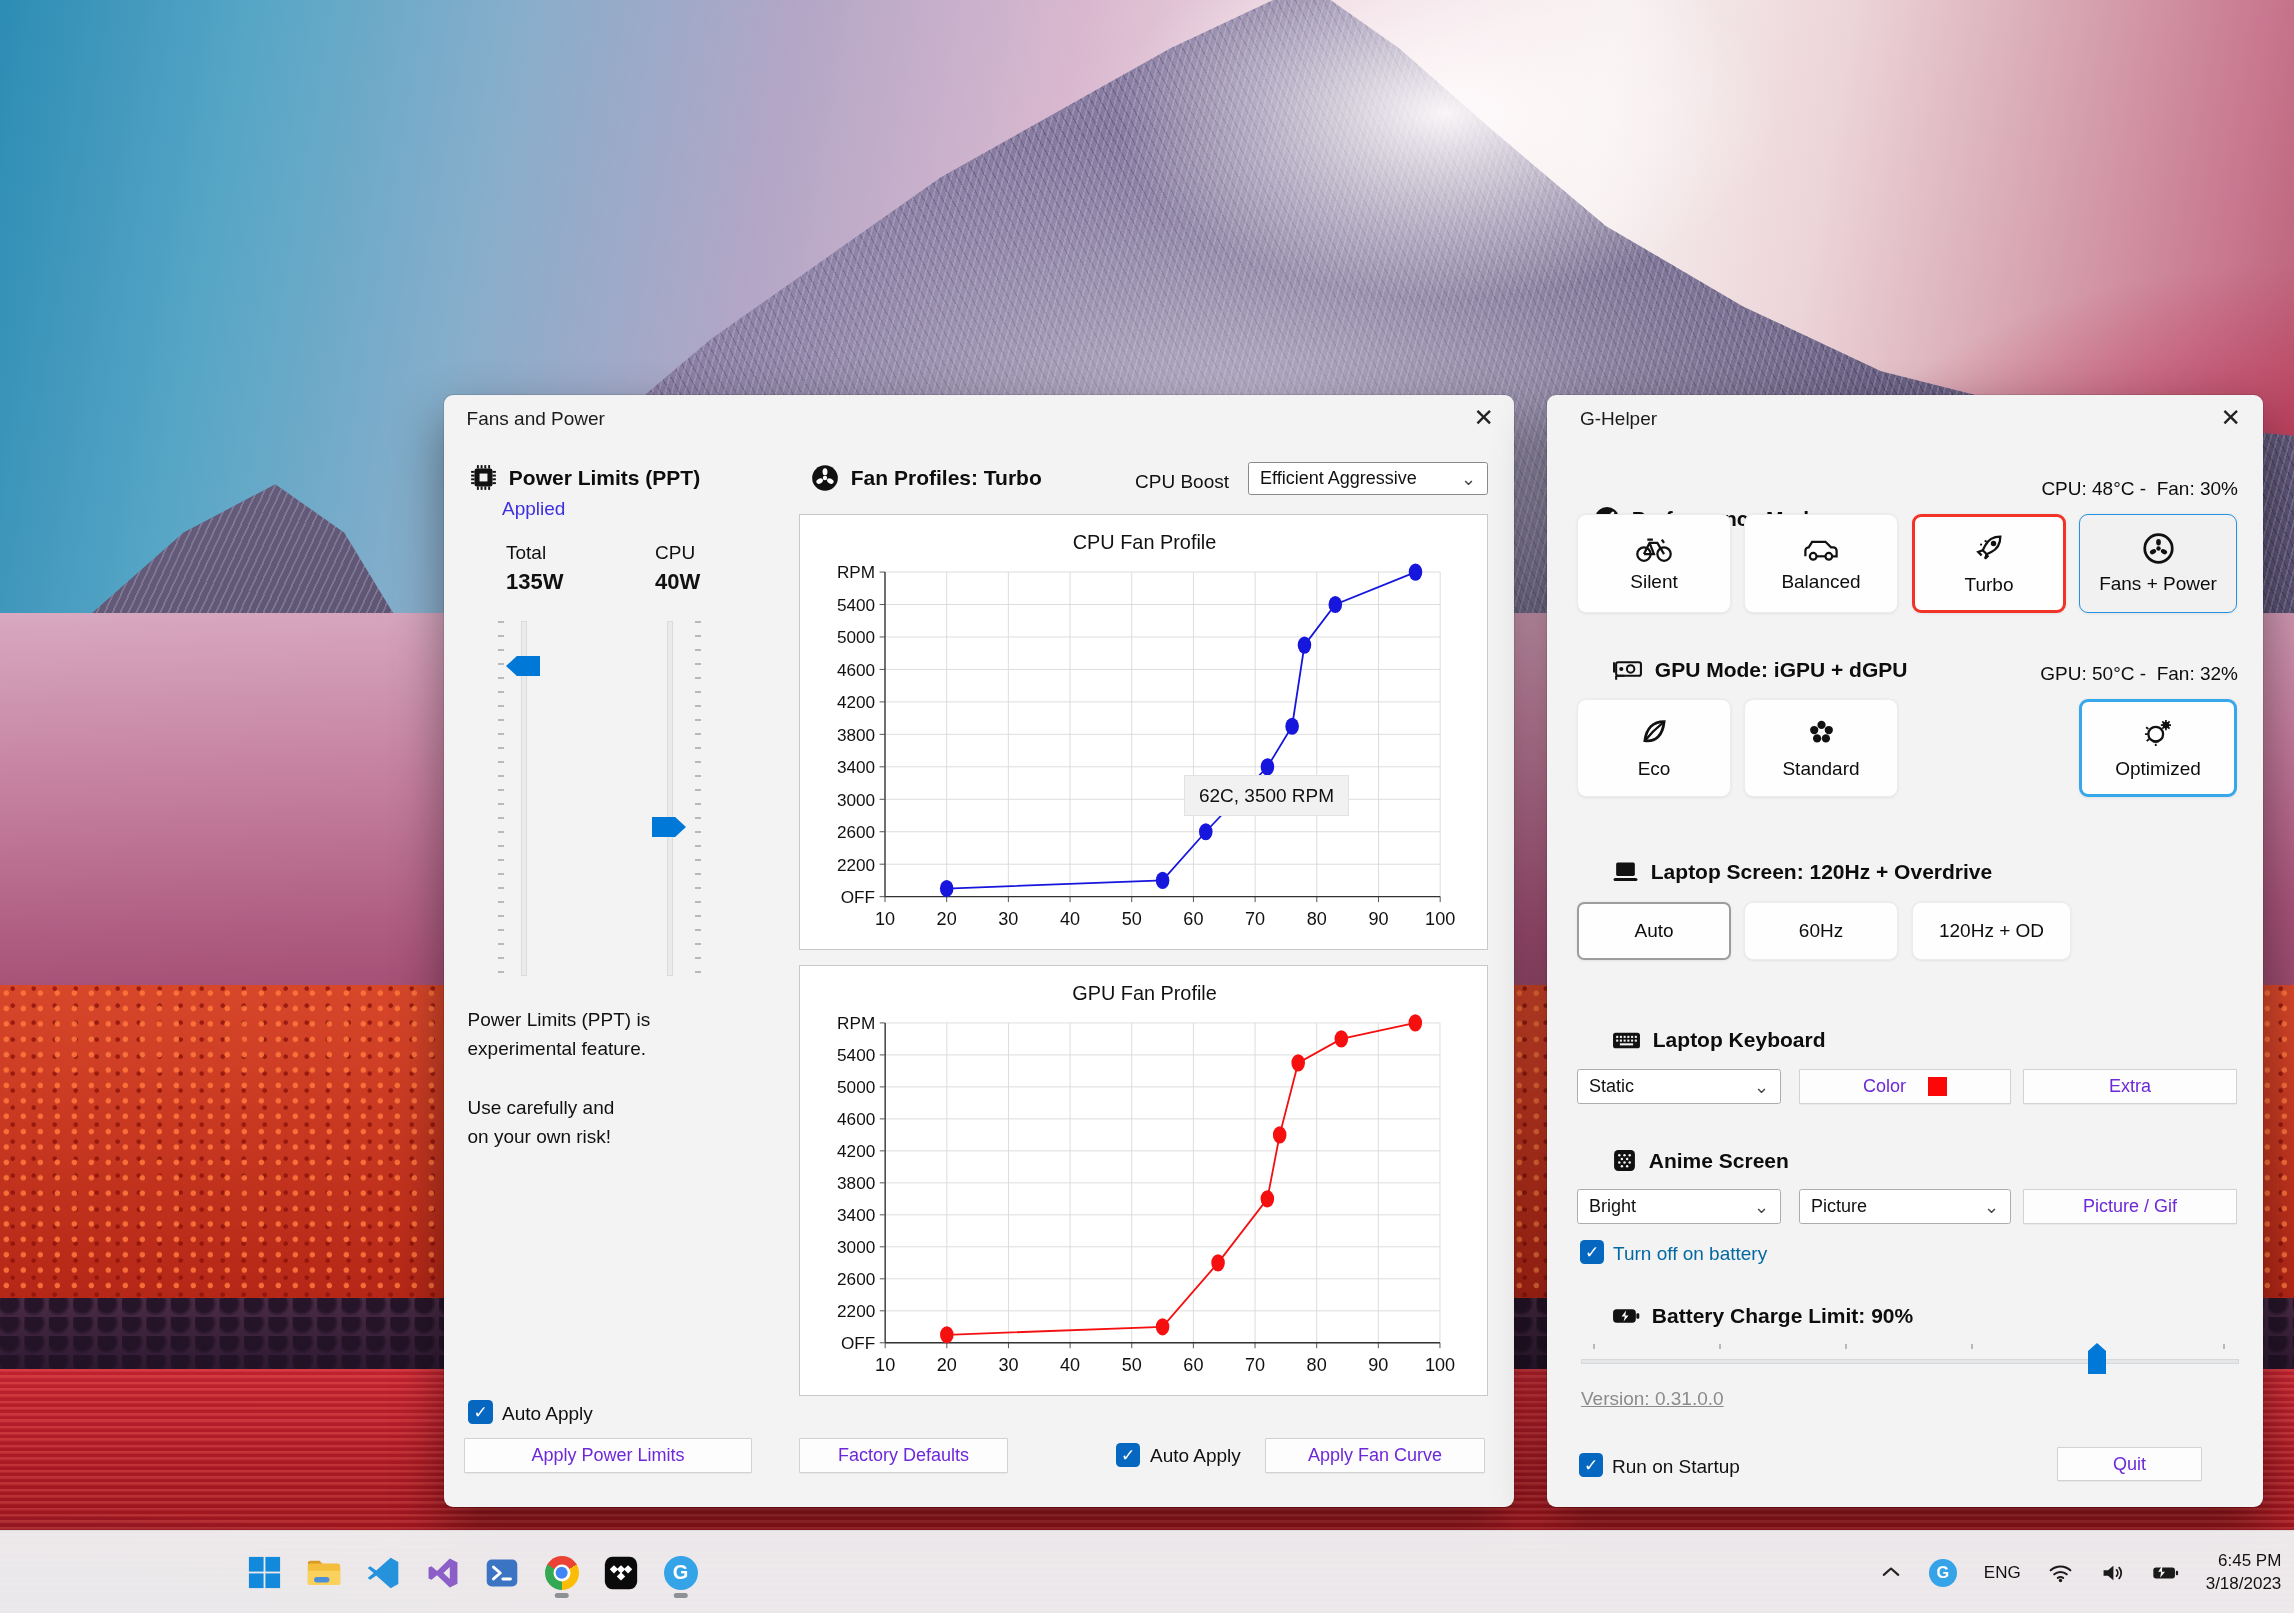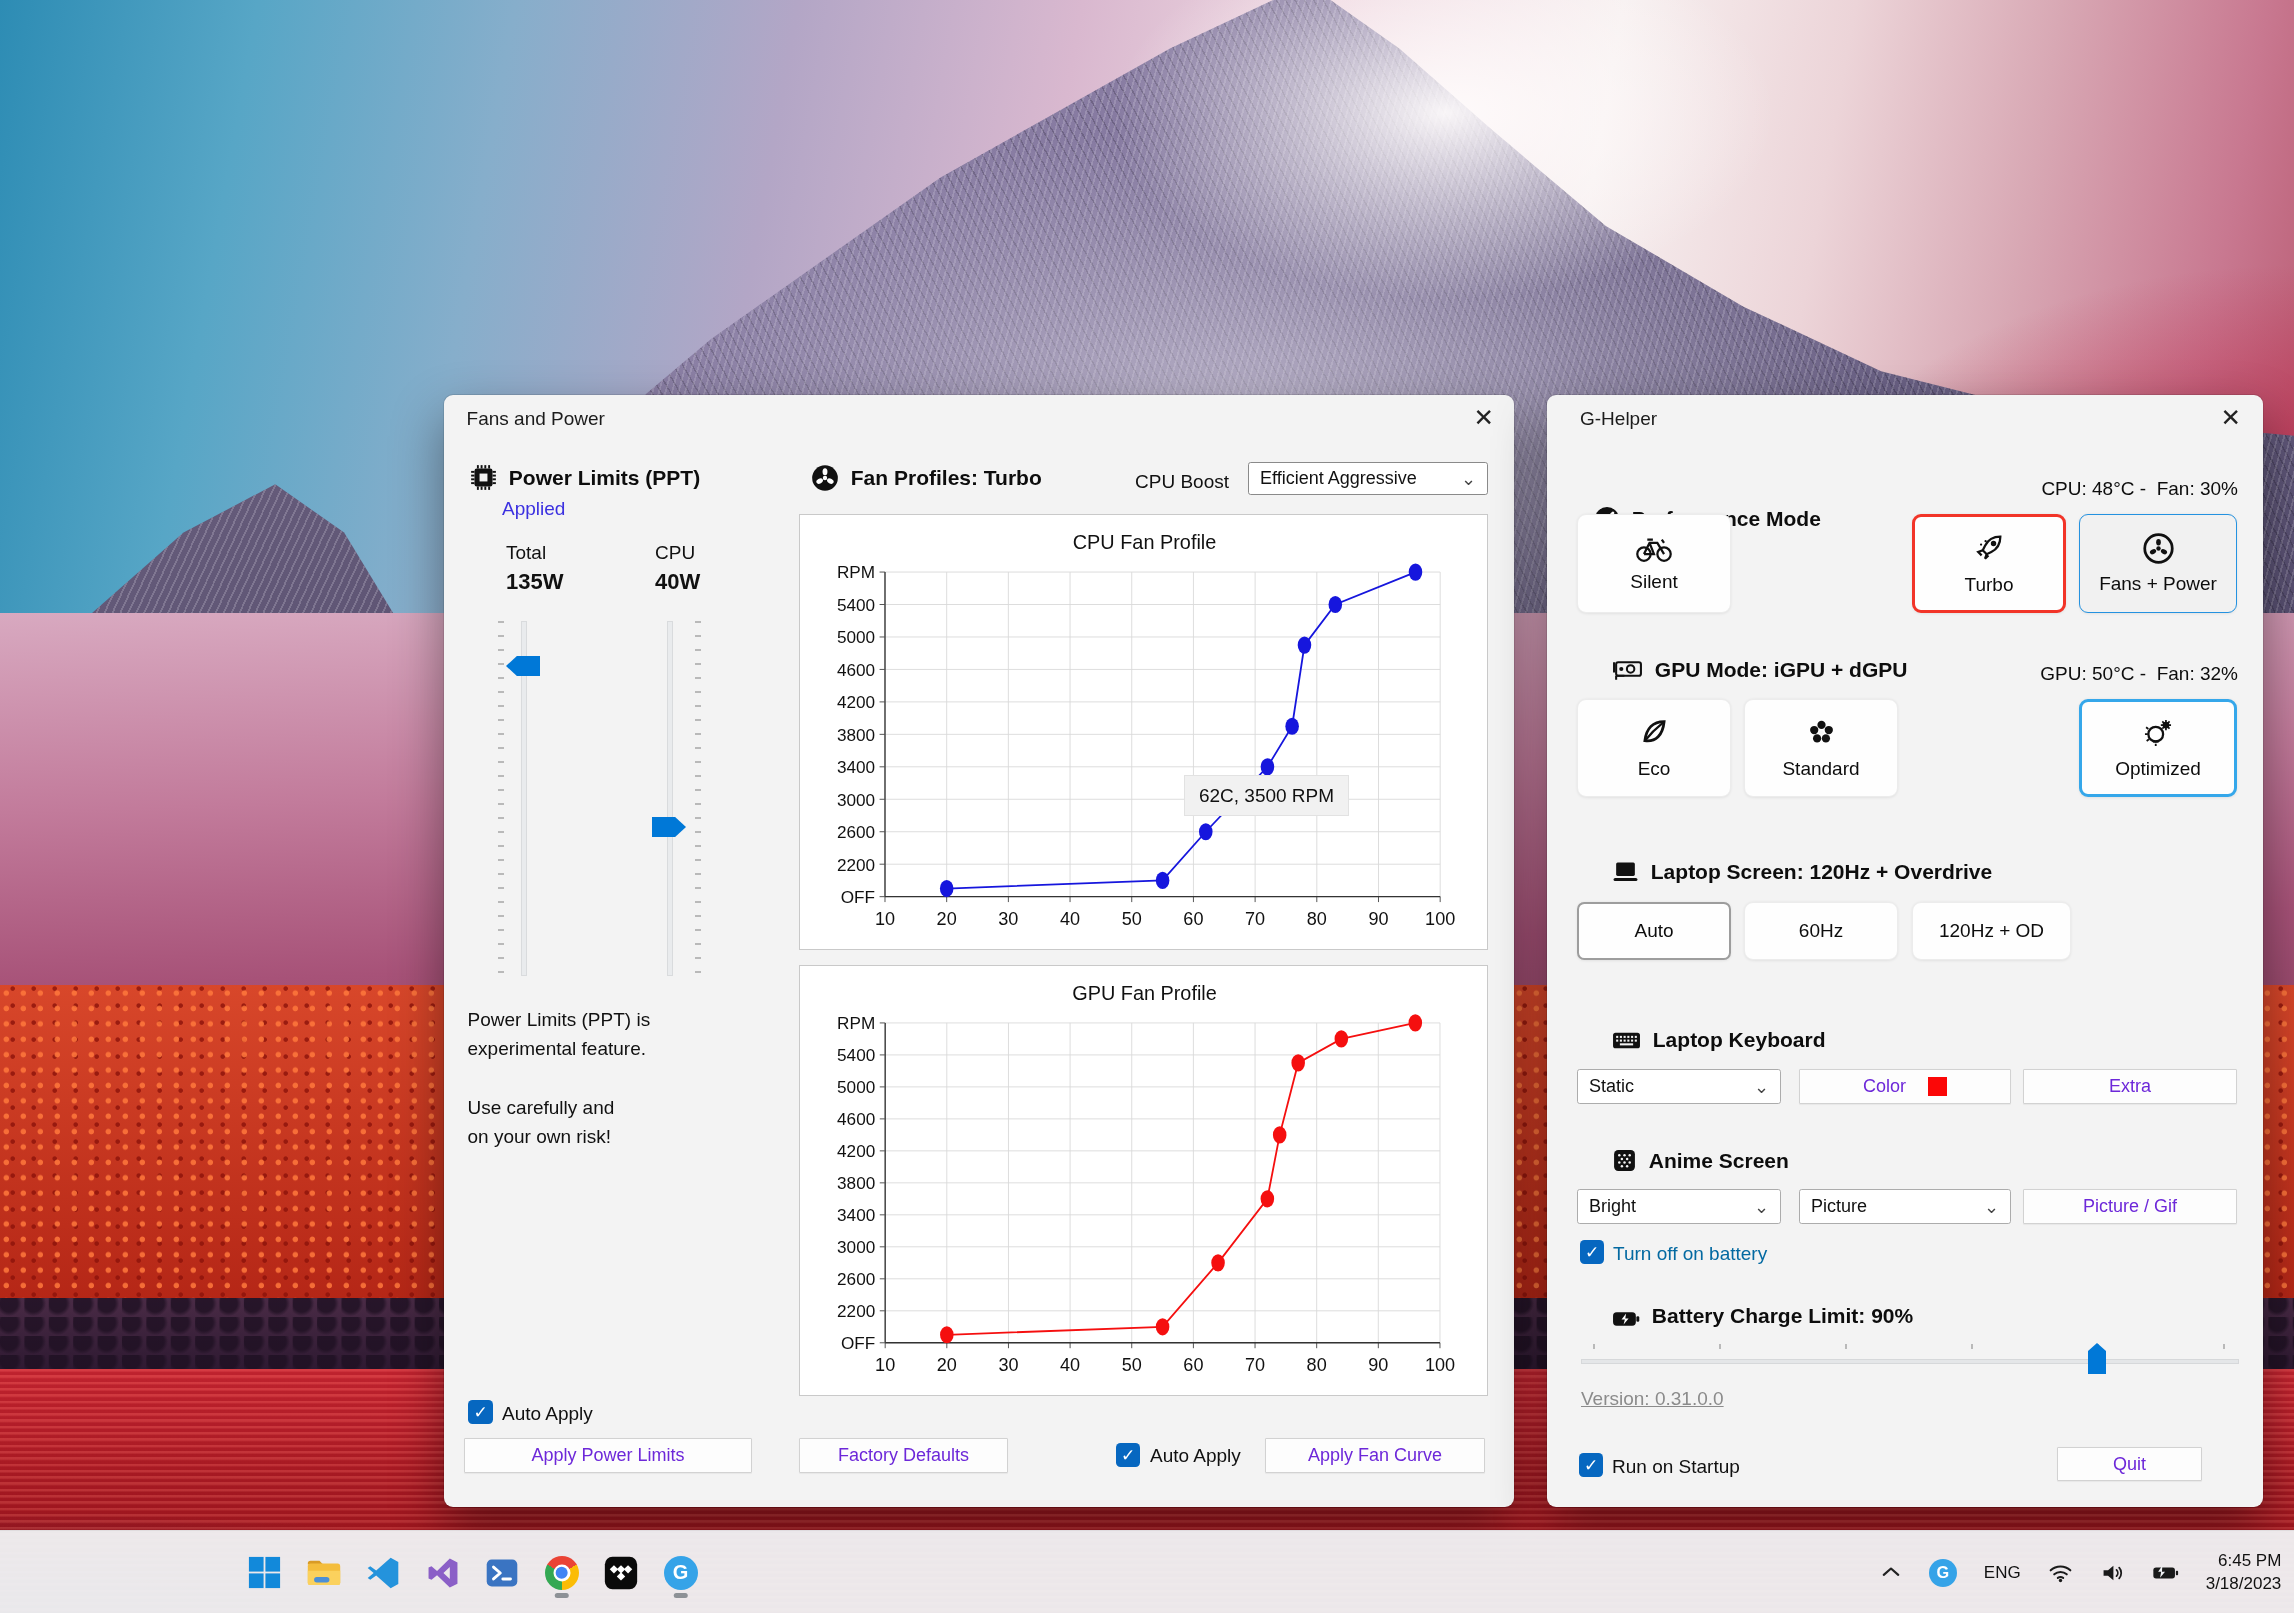--- a/index.html
+++ b/index.html
@@ -380,20 +380,31 @@
       <svg width="38" height="29" viewBox="0 0 34 26">
         <g fill="none" stroke="#111" stroke-width="2">
           <circle cx="8" cy="18" r="6"></circle>
             <circle cx="26" cy="18" r="6"></circle>
           <path d="M8 18 L13 8 H20 L26 18 M13 8 L17 18 H8"></path>
           <path d="M11 5 h5 M24 5 l2 3"></path>
         </g>
       </svg>
       <span class="lbl">Silent</span>
     </div>
+    <div class="tile" style="left:197px;top:119px;width:154px;height:99px;">
+      <svg width="38" height="29" viewBox="0 0 34 26">
+        <g fill="none" stroke="#111" stroke-width="2">
+          <path d="M3 20 v-5 a3 3 0 0 1 3-3 l3-5 h12 l5 5 h2 a3 3 0 0 1 3 3 v5 h-4"></path>
+          <circle cx="10" cy="20" r="3"></circle>
+            <circle cx="24" cy="20" r="3"></circle>
+          <path d="M13 20 h8"></path>
+        </g>
+      </svg>
+      <span class="lbl">Balanced</span>
+    </div>
     <div class="tile sel-red" style="left:365px;top:119px;width:154px;height:99px;">
       <svg width="34" height="34" viewBox="0 0 30 30">
         <g fill="none" stroke="#111" stroke-width="2">
           <path d="M25 5 c-6 0-11 3-13.5 8 l-2 4 3.5 3.5 4-2 c5-2.5 8-7.5 8-13.5 z"></path>
           <circle cx="19" cy="11" r="1.4" fill="#111"></circle>
           <path d="M9.5 17 l-4 1.5 3 3 M13 20.5 l-1.5 4 3-3"></path>
         </g>
         <circle cx="12" cy="9" r="1" fill="#111"></circle>
           <circle cx="8" cy="12" r="1" fill="#111"></circle>
       </svg>
@@ -531,21 +542,21 @@
     <div class="select" style="left:252px;top:794px;width:212px;height:35px;">
       <span>Picture</span>
       <span class="chev">⌄</span>
     </div>
     <div class="btn" style="left:476px;top:794px;width:214px;height:35px;">Picture / Gif</div>
     <div class="checkbox" style="left:33px;top:845px;">
         <span>✓</span>
       </div>
     <div class="cb-label" style="left:66px;top:848px;color:#0369a1;">Turn off on battery</div>
 
-    <div class="sec-head" style="left:65px;top:909px;align-items:flex-end;">
+    <div class="sec-head" style="left:65px;top:909px;">
       <svg width="28" height="18" viewBox="0 0 27 17">
         <rect x="1" y="2" width="22" height="13" rx="3.5" fill="#111"></rect>
         <rect x="23.5" y="5.8" width="2.8" height="5.4" rx="1.2" fill="#111"></rect>
         <path d="M13.6 3.2 L9.2 9 h3.2 L11.2 13.8 L16 8 h-3.2 Z" fill="#fff"></path>
       </svg>
       <span class="txt">Battery Charge Limit: 90%</span>
     </div>
     <div class="hticks" style="left:46px;top:949px;width:642px;"></div>
     <div class="htrack" style="left:34px;top:964px;width:658px;"></div>
     <div class="hthumb" style="left:541px;top:948px;"></div>

